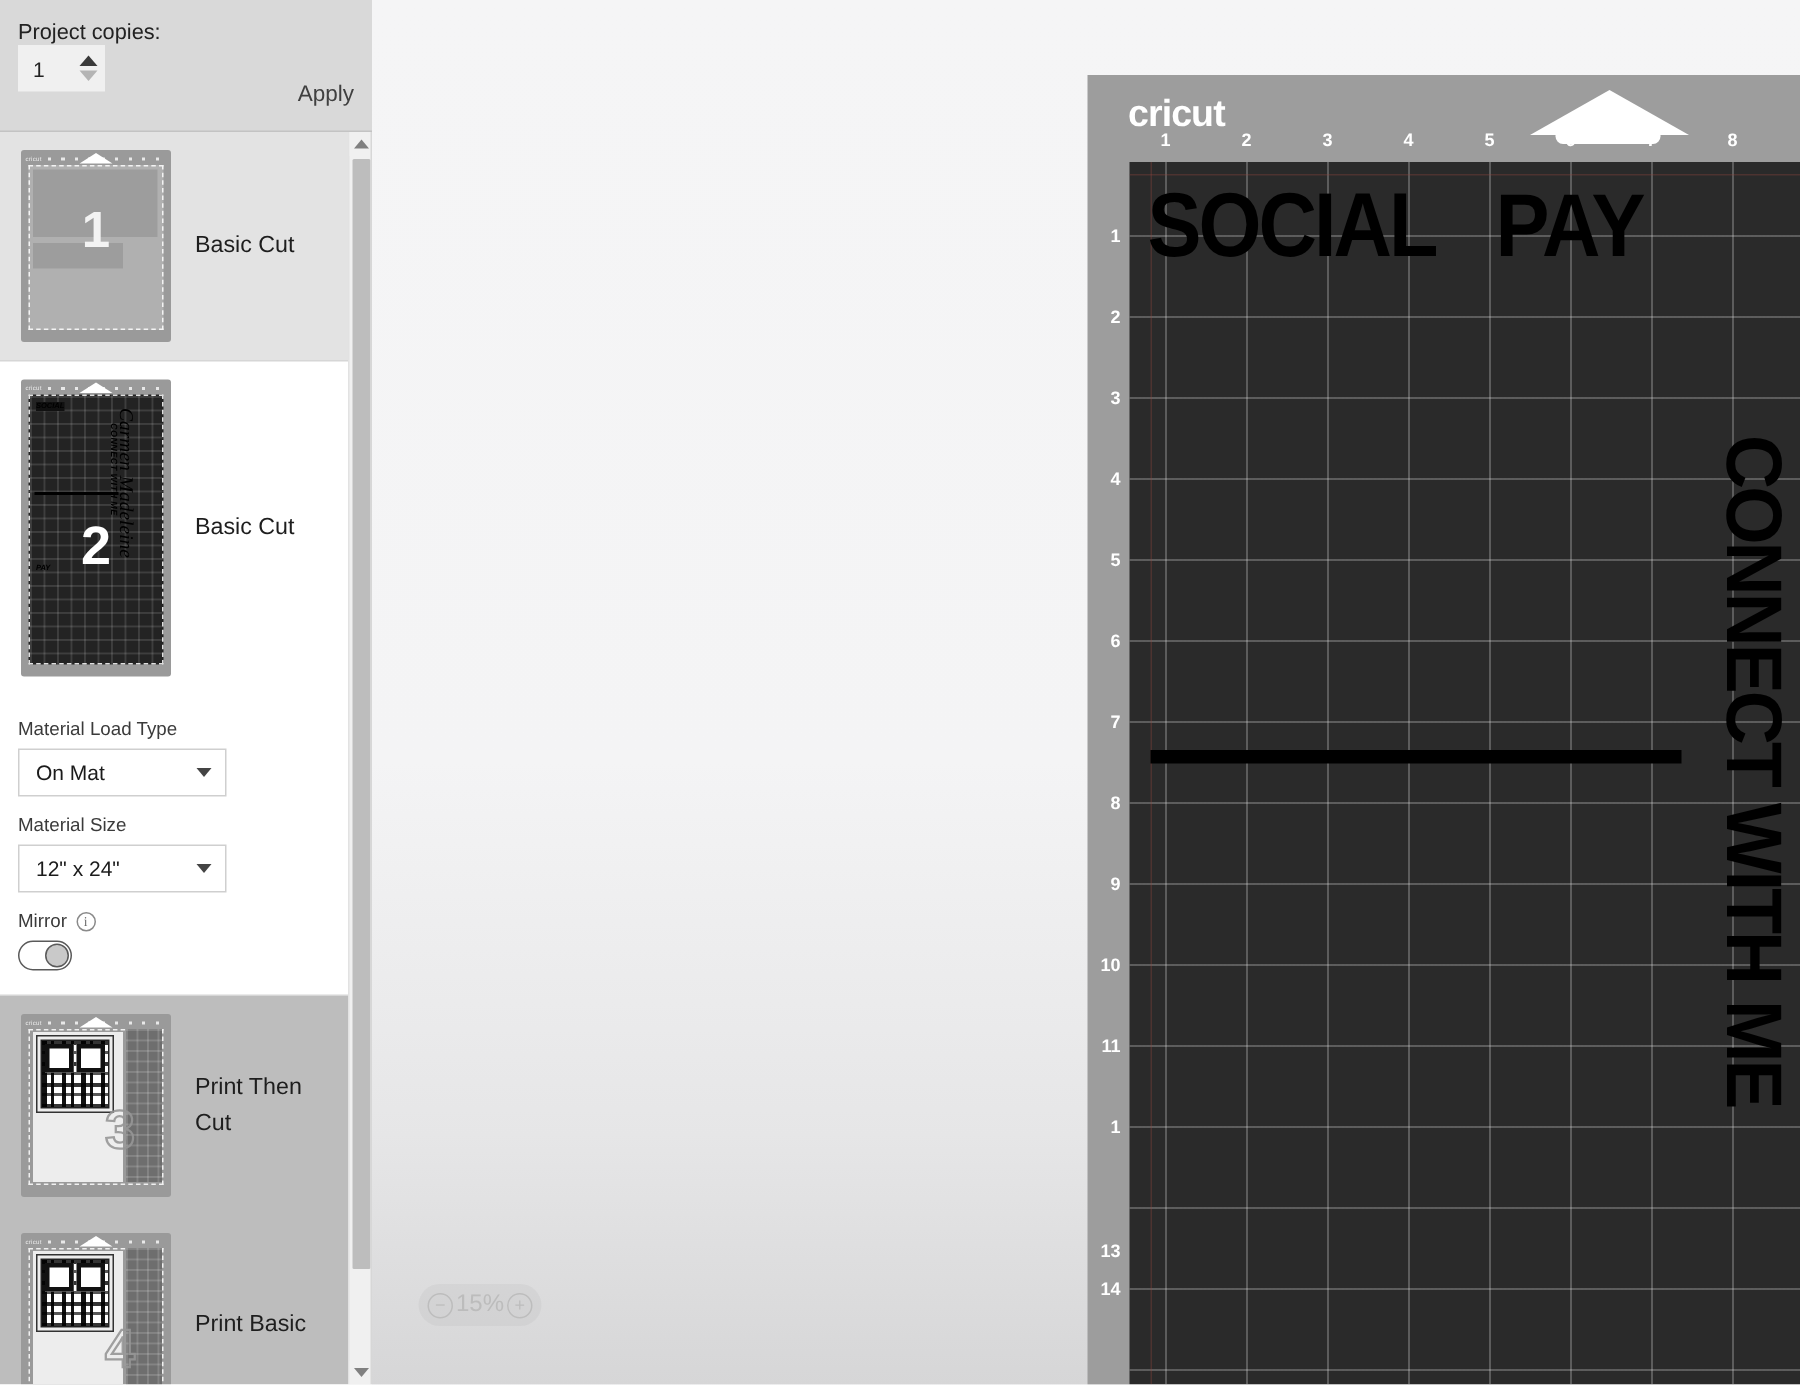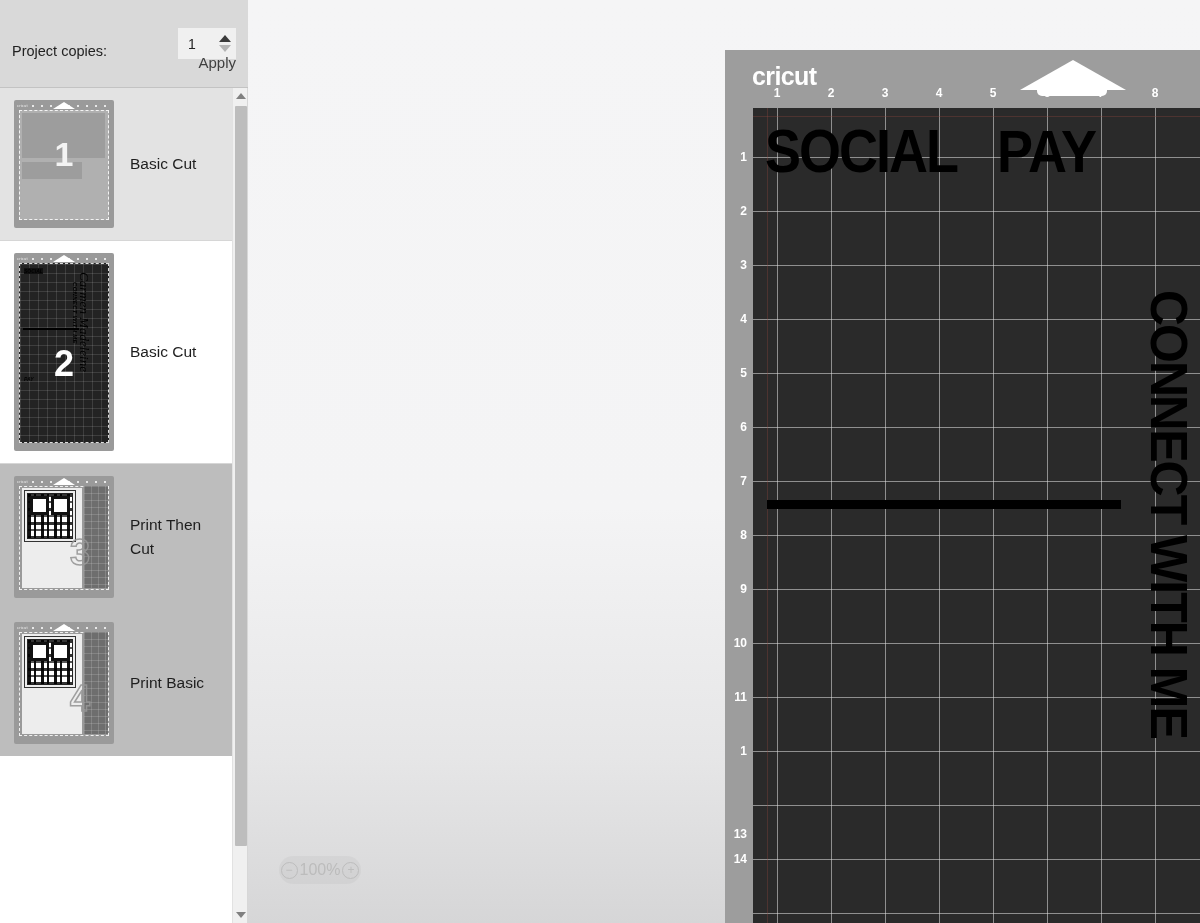--- a/index.html
+++ b/index.html
@@ -22,22 +22,22 @@
 
   
   #panel-header {
     background: #d9d9d9;
     height: 88px;
     border-bottom: 1px solid #c3c3c3;
     position: relative;
     flex: 0 0 auto;
   }
   #copies-row {
-    position: absolute; left: 12px; top: 28px; right: 12px;
-    display: flex; align-items: flex-end; justify-content: space-between;
+    position: absolute; left: 12px; top: 14px; right: 12px;
+    display: flex; align-items: flex-start; justify-content: space-between; flex-direction: column;
   }
   #copies-label { font-size: 14.5px; color: #222; }
   #copies-stepper {
     width: 58px; height: 31px; background: #f0f0f0;
     display: flex; align-items: center;
     position: relative;
   }
   #copies-value {
     font-size: 14px; color: #222; padding-left: 10px; flex: 1;
   }
@@ -401,20 +401,41 @@
               <i class="t-script">Carmen Madeleine</i>
               <i class="t-connect">CONNECT WITH ME</i>
               <i class="t-bar"></i>
               <i class="t-pay">PAY</i>
             </span>
             <span class="mat-num">2</span>
           </div>
           <span class="mat-label">Basic Cut</span>
         </div>
 
+        <div id="controls">
+          <span class="ctl-label">Material Load Type</span>
+          <div class="select-box">
+            <span>On Mat</span>
+            <span class="caret"></span>
+          </div>
+
+          <span class="ctl-label">Material Size</span>
+          <div class="select-box">
+            <span>12" x 24"</span>
+            <span class="caret"></span>
+          </div>
+
+          <span class="ctl-label with-info">
+            <span>Mirror</span>
+            <span class="info-icon">i</span>
+          </span>
+          <div id="mirror-toggle">
+            <span class="knob"></span>
+          </div>
+        </div>
 
         <div class="row-divider"></div>
 
         <div class="mat-row ptc">
           <div class="thumb ptc-thumb">
             <span class="mat-brand">cricut</span>
             <span class="tick-row"></span>
             <span class="mat-top-arrow"></span>
             <span class="mat-surface"></span>
             <span class="sheet"></span>
@@ -453,21 +474,21 @@
         </div>
       </div>
       <div id="panel-right-edge"></div>
     </div>
   </div>
 
   <div id="canvas-area">
 
     <div id="zoom-control">
       <button class="zoom-btn">−</button>
-      <span id="zoom-level">100%</span>
+      <span id="zoom-level">15%</span>
       <button class="zoom-btn">+</button>
     </div>
 
     <div id="mat-stage">
       <span id="cricut-logo">cricut</span>
       <span id="mat-arrow"></span>
       <span id="mat-arrow-base"></span>
 
       <div id="ruler-h">
           <span class="rh-tick" style="left: 52px;">1</span>

